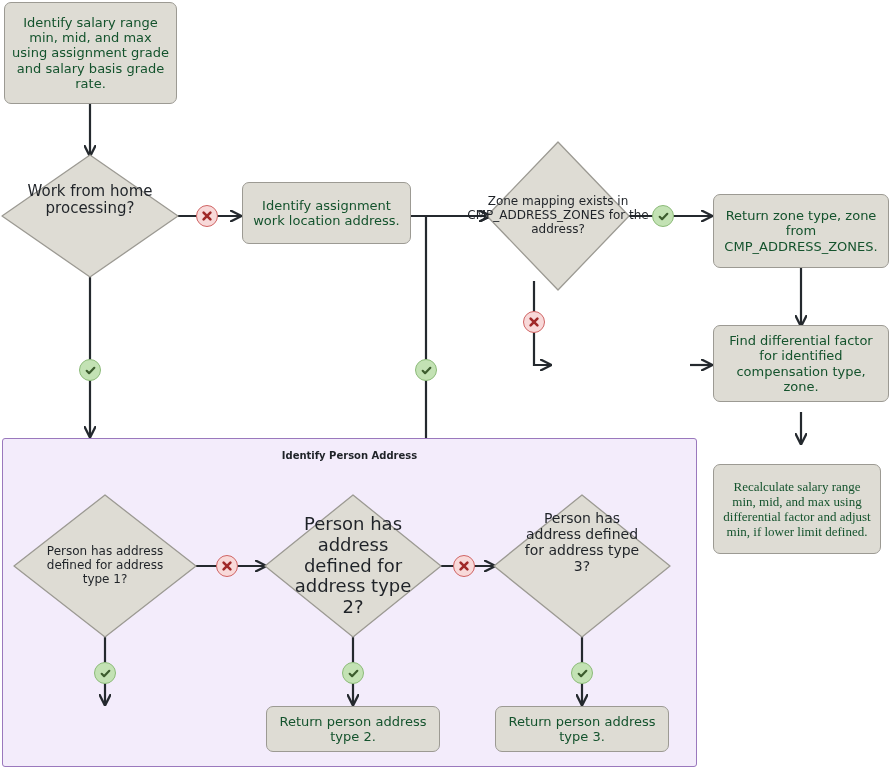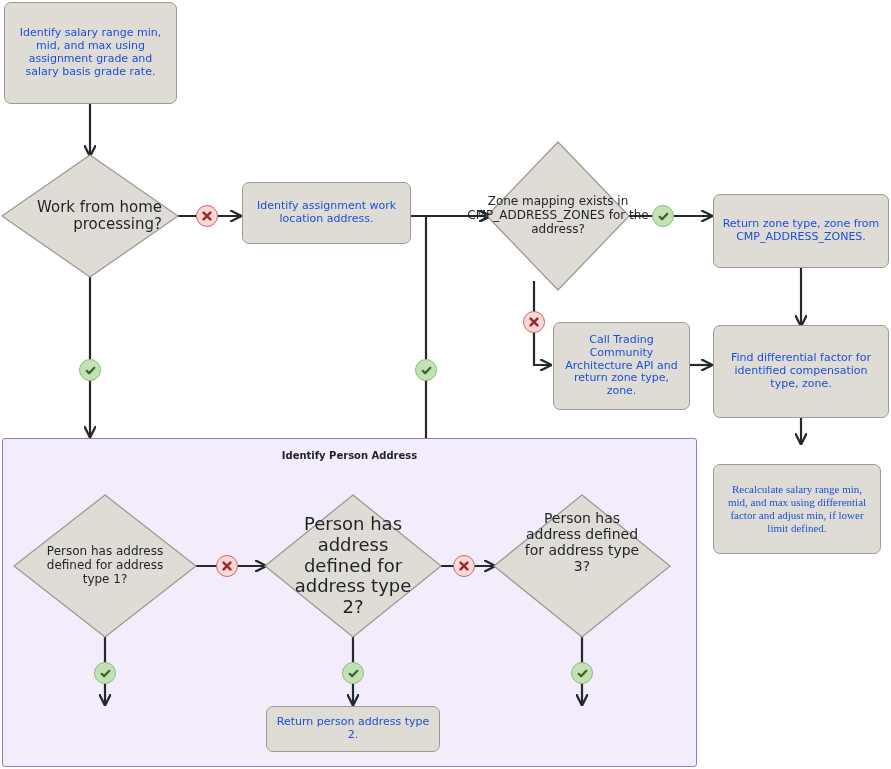--- a/index.html
+++ b/index.html
@@ -43,22 +43,22 @@
   .rect-node {
     position: absolute;
     box-sizing: border-box;
     background: #dedcd4;
     border: 1.3px solid #9c9a93;
     border-radius: 7px;
     display: flex;
     align-items: center;
     justify-content: center;
     text-align: center;
-    color: #1d4ed8;
-    font-size: 11px;
+    color: #14532d;
+    font-size: 13px;
     line-height: 1.17;
     padding: 4px 7px;
   }
   .subgraph {
     position: absolute;
     box-sizing: border-box;
     background: #f3ecfb;
     border: 1.5px solid #9a78bd;
     border-radius: 3px;
   }
@@ -143,45 +143,45 @@
 
     <path d="M 558 142 L 629 216 L 558 290 L 487 216 Z" fill="#dedcd4" stroke="#9c9a93" stroke-width="1.3" stroke-linejoin="round"></path>
 
     <path d="M 105 495 L 196 566 L 105 637 L 14 566 Z" fill="#dedcd4" stroke="#9c9a93" stroke-width="1.3" stroke-linejoin="round"></path>
 
     <path d="M 353 495 L 441 566 L 353 637 L 265 566 Z" fill="#dedcd4" stroke="#9c9a93" stroke-width="1.3" stroke-linejoin="round"></path>
 
     <path d="M 582 495 L 670 566 L 582 637 L 494 566 Z" fill="#dedcd4" stroke="#9c9a93" stroke-width="1.3" stroke-linejoin="round"></path>
   </svg>
 
-  <div class="node-label" style="left:18px; top:186px; width:144px; height:60px; font-size:15px;text-align:right;">Work from home processing?</div>
+  <div class="node-label" style="left:18px; top:170px; width:144px; height:60px; font-size:15px;">Work from home processing?</div>
 
   <div class="node-label" style="left:462px; top:168px; width:192px; height:96px; font-size:12px;">Zone mapping exists in CMP_ADDRESS_ZONES for the address?</div>
 
   <div class="node-label" style="left:43px; top:521px; width:124px; height:90px; font-size:12px;">Person has address defined for address type 1?</div>
 
   <div class="node-label" style="left:291px; top:521px; width:124px; height:90px; font-size:18px;">Person has address defined for address type 2?</div>
 
   <div class="node-label" style="left:520px; top:497px; width:124px; height:90px; font-size:14px;">Person has address defined for address type 3?</div>
 
   <div class="rect-node" style="left:4px; top:2px; width:173px; height:102px;">Identify salary range min, mid, and max using assignment grade and salary basis grade rate.</div>
 
   <div class="rect-node" style="left:242px; top:182px; width:169px; height:62px;">Identify assignment work location address.</div>
 
   <div class="rect-node" style="left:713px; top:194px; width:176px; height:74px;">Return zone type, zone from CMP_ADDRESS_ZONES.</div>
 
-  <div class="rect-node" style="left:553px; top:322px; width:137px; height:88px;">Call Trading Community Architecture API and return zone type, zone.</div>
-
-  <div class="rect-node" style="left:713px; top:325px; width:176px; height:93px;">Find differential factor for identified compensation type, zone.</div>
+
+  <div class="rect-node" style="left:713px; top:325px; width:176px; height:77px;">Find differential factor for identified compensation type, zone.</div>
 
   <div class="rect-node" style="left:713px; top:464px; width:168px; height:90px;font-family:Liberation Serif, serif;">Recalculate salary range min, mid, and max using differential factor and adjust min, if lower limit defined.</div>
 
 
   <div class="rect-node" style="left:266px; top:706px; width:174px; height:46px;">Return person address type 2.</div>
 
+  <div class="rect-node" style="left:495px; top:706px; width:174px; height:46px;">Return person address type 3.</div>
 
   <div class="badge badge-no" style="left:196px; top:205px;">
     <svg width="12" height="12" viewBox="0 0 12 12" aria-hidden="true">
       <path d="M2.6 2.6 L9.4 9.4 M9.4 2.6 L2.6 9.4" stroke="#a02a2a" stroke-width="2.6" stroke-linecap="round"></path>
     </svg>
   </div>
 
   <div class="badge badge-yes" style="left:79px; top:359px;">
     <svg width="13" height="13" viewBox="0 0 13 13" aria-hidden="true">
       <path d="M2.7 6.8 L5.1 9.2 L10.3 3.8" stroke="#3c5c2e" stroke-width="2.2" fill="none" stroke-linecap="round" stroke-linejoin="round"></path>

